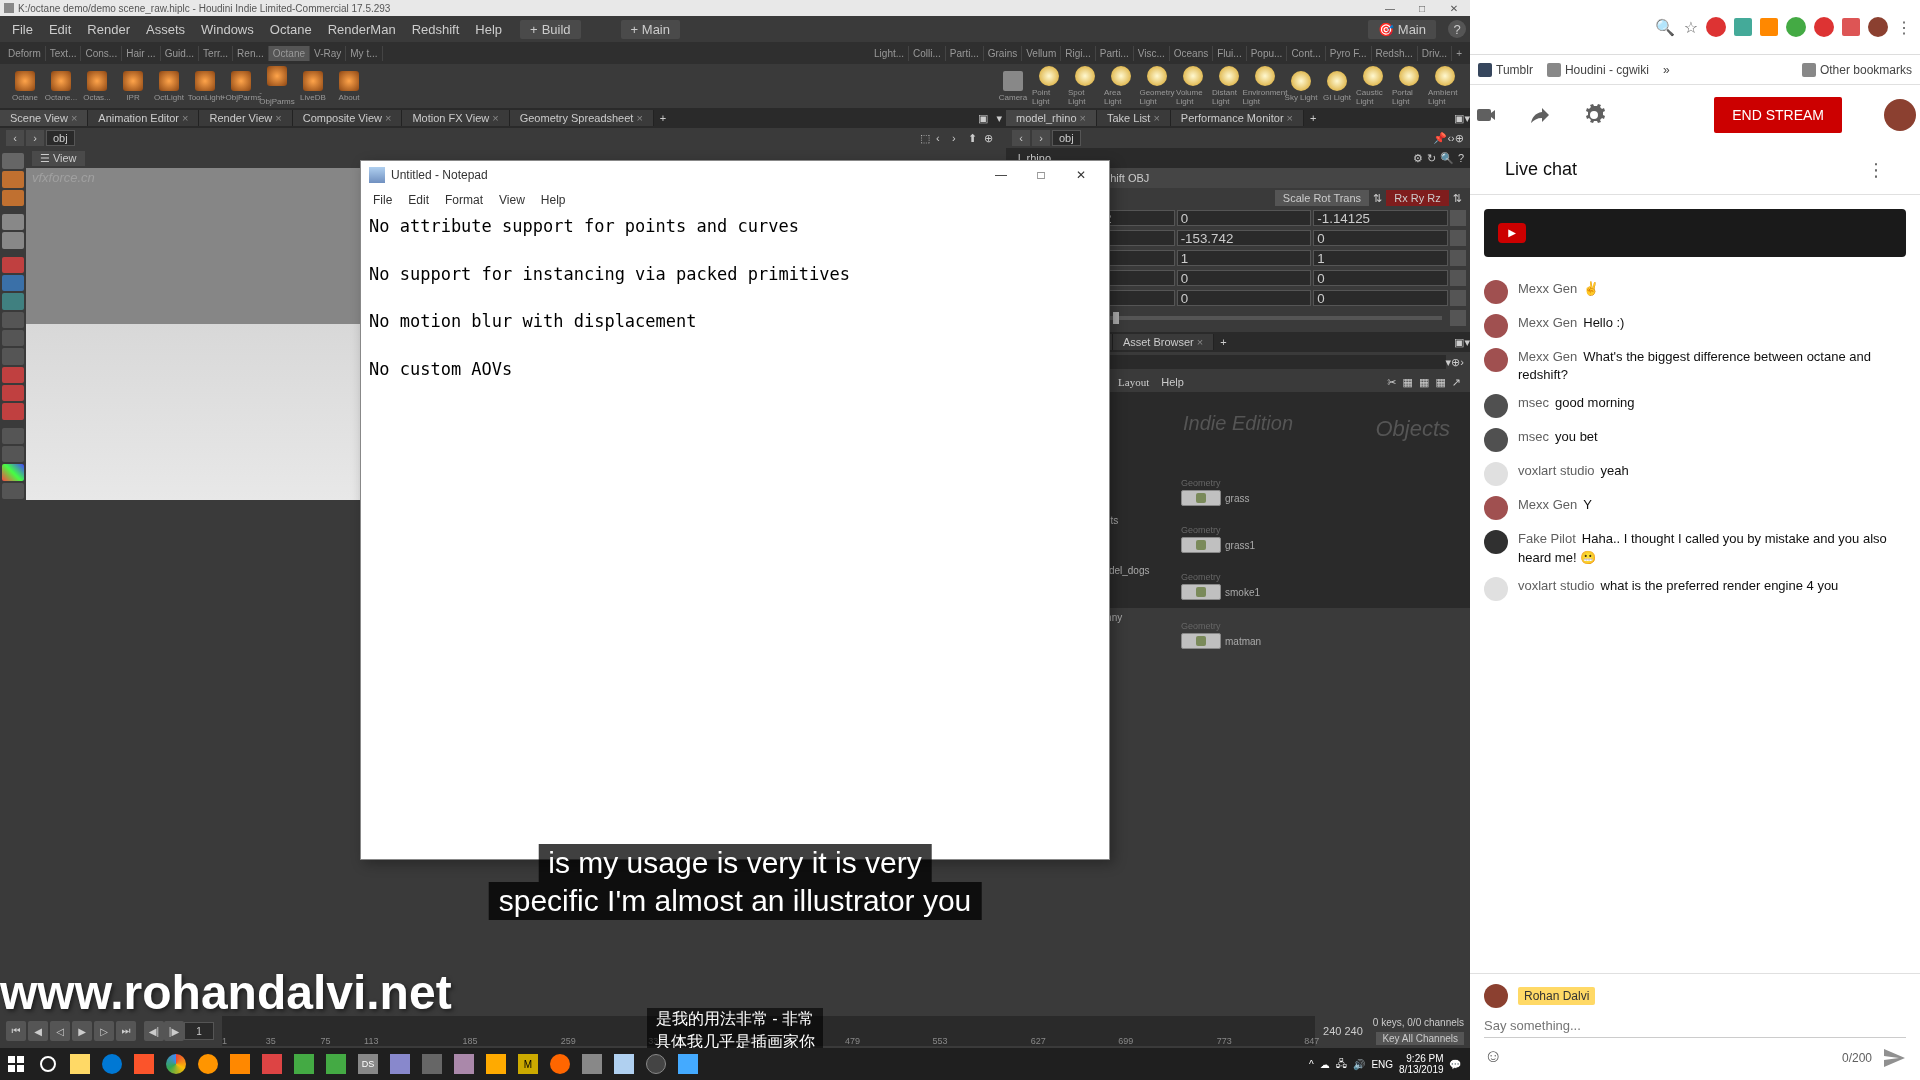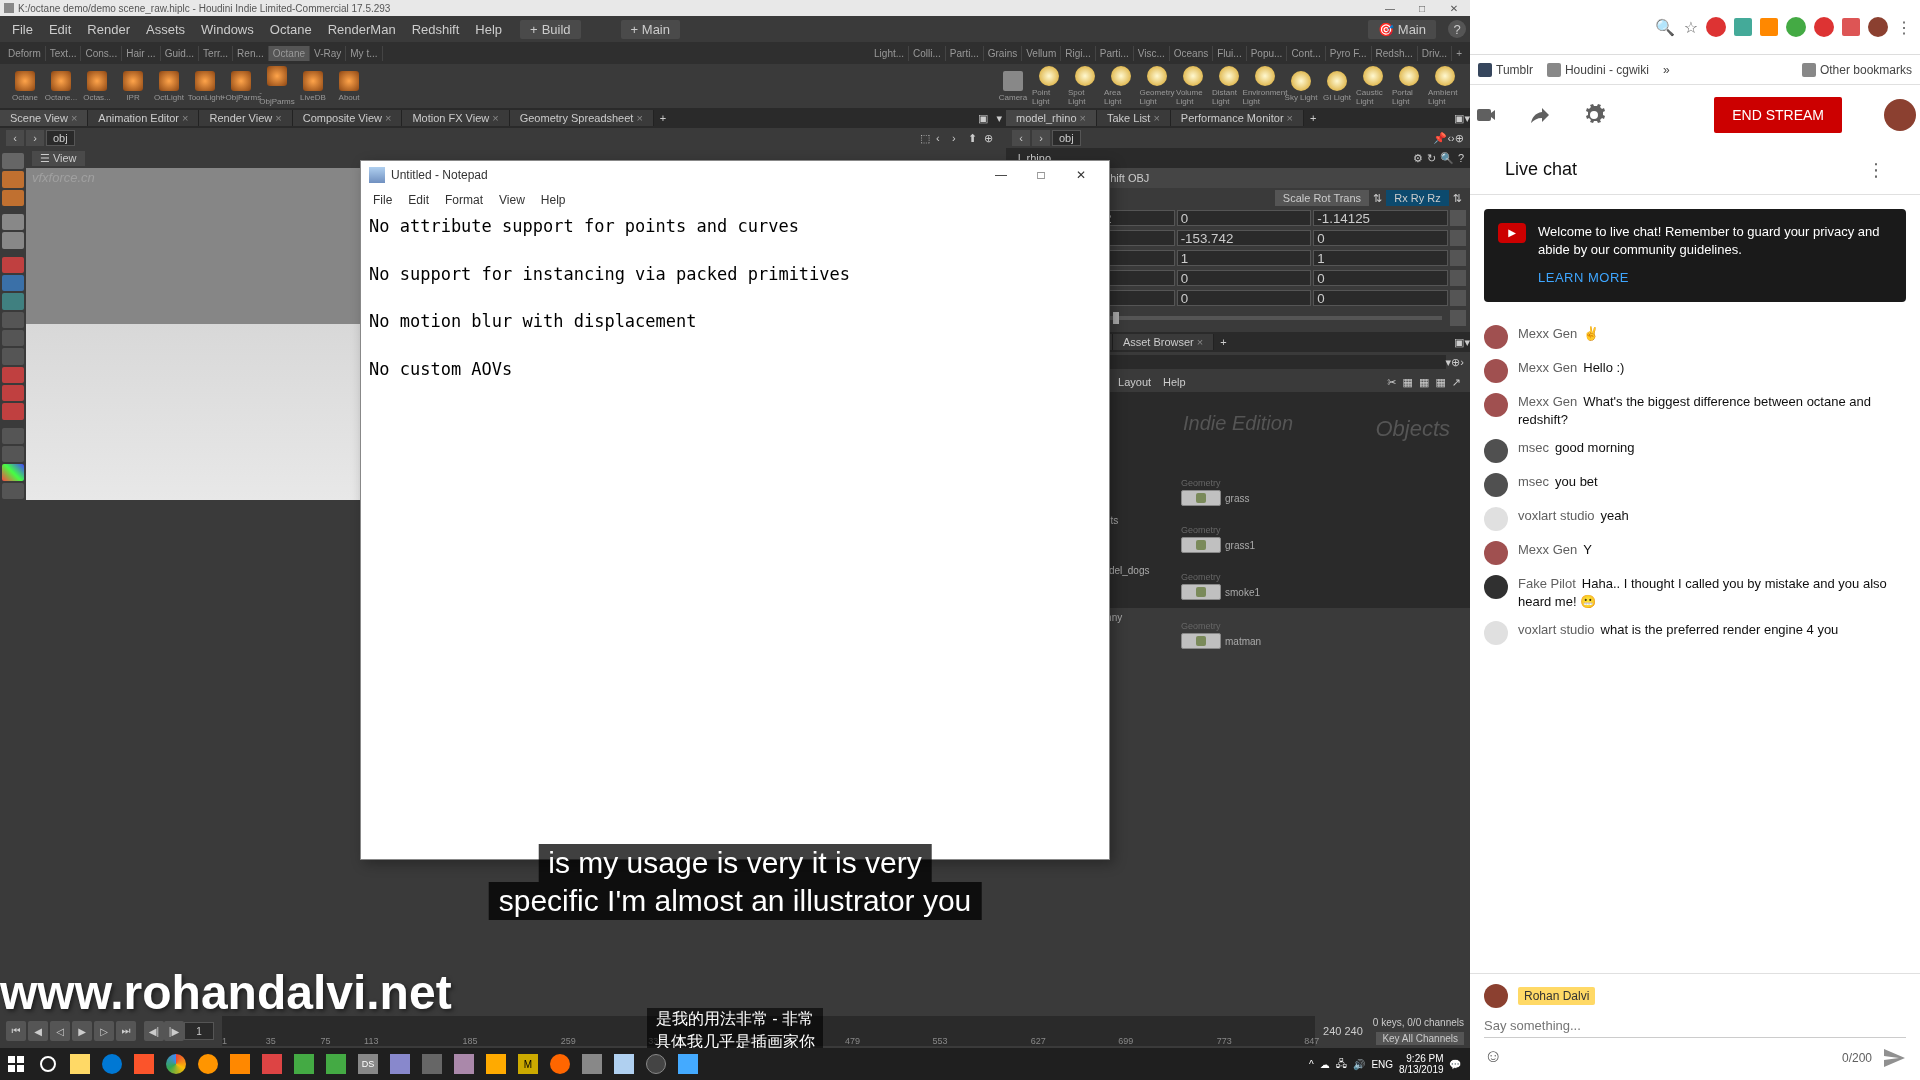--- a/index.html
+++ b/index.html
@@ -414,21 +414,21 @@
             </div>
             <div class="param-tabs">
               <span class="ptab">der</span>
               <span class="ptab active">Misc</span>
               <span class="ptab">Redshift OBJ</span>
             </div>
             <div class="param-row">
               <span style="flex:1"></span>
               <span style="background:#555;padding:2px 8px;">Scale Rot Trans</span>
               <span style="margin:0 4px;">⇅</span>
-              <span style="background:#0c4a6e;padding:2px 8px;">Rx Ry Rz</span>
+              <span style="background:#7f1d1d;padding:2px 8px;">Rx Ry Rz</span>
               <span style="margin:0 4px;">⇅</span>
             </div>
             <div class="param-row">
                 <span class="label">ate</span>
                 <div class="fields">
                   <input class="field" value="-0.0635692" style="">
                   <input class="field" value="0" style="">
                   <input class="field" value="-1.14125" style="">
                 </div>
                 <span class="btn-sm"></span>
@@ -492,21 +492,21 @@
             <span>▾</span>
             <span>⊕</span>
             <span>›</span>
           </div>
 
           <div class="network-panel">
             <div class="network-header">
               <span style="padding:0 6px;">Go</span>
               <span style="padding:0 6px;">View</span>
               <span style="padding:0 6px;">Tools</span>
-              <span style="padding:0 6px;">Layout</span>
+              <span style="padding:0 6px;font-family:Liberation Serif, serif;">Layout</span>
               <span style="padding:0 6px;">Help</span>
               <span style="flex:1"></span>
               <span style="padding:0 3px;">✂</span>
               <span style="padding:0 3px;">▦</span>
               <span style="padding:0 3px;">▦</span>
               <span style="padding:0 3px;">▦</span>
               <span style="padding:0 3px;">↗</span>
             </div>
             <div class="indie-text">Indie Edition</div>
             <div class="objects-text">Objects</div>
@@ -781,24 +781,20 @@
         </svg>
       <div class="end-stream">END STREAM</div>
       <div class="avatar-circ"></div>
     </div>
     <div class="chat-header">
       <span>Live chat</span>
       <span class="dots">⋮</span>
     </div>
     <div class="chat-notice">
       <div class="yt-badge">▶</div>
-      <div>
-        <div>Welcome to live chat! Remember to guard your privacy and abide by our community guidelines.</div>
-        <div class="learn-more">LEARN MORE</div>
-      </div>
     </div>
     <div class="chat-messages" id="chat-messages">
         <div class="chat-msg">
           <div class="avatar" style="background:#a05050;"></div>
     <div class="msg-content"><span class="author">Mexx Gen</span><span class="text">✌</span></div>
         </div>
         <div class="chat-msg">
           <div class="avatar" style="background:#a05050;"></div>
     <div class="msg-content"><span class="author">Mexx Gen</span><span class="text">Hello :)</span></div>
         </div>

